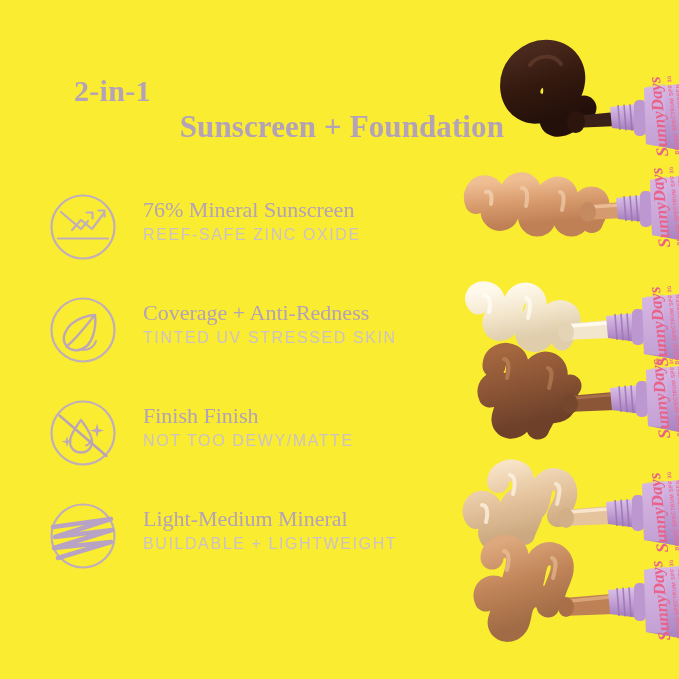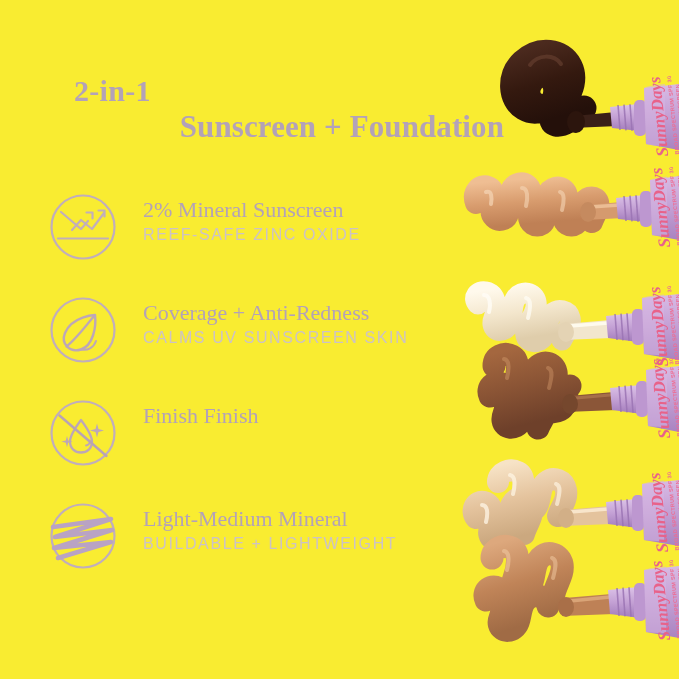--- a/index.html
+++ b/index.html
@@ -137,53 +137,54 @@
         <svg viewBox="0 0 70 70" width="70" height="70" aria-hidden="true">
           <circle cx="35" cy="35" r="31.5" fill="none" stroke="#C1AEBB" stroke-width="2.2"></circle>
           <path d="M10 46.5 L60 46.5" fill="none" stroke="#C1AEBB" stroke-width="2.2" stroke-linecap="round"></path>
           <path d="M13 20 L33 37 L40 29" fill="none" stroke="#C1AEBB" stroke-width="2.2" stroke-linecap="round" stroke-linejoin="round"></path>
           <path d="M24 38 L33 28 L44 37 L56 21" fill="none" stroke="#C1AEBB" stroke-width="2.2" stroke-linecap="round" stroke-linejoin="round"></path>
           <path d="M38.5 20.5 L44.5 20.5 L44.5 26.5" fill="none" stroke="#C1AEBB" stroke-width="2.2" stroke-linecap="round" stroke-linejoin="round"></path>
           <path d="M50.5 18.5 L56.5 18.5 L56.5 24.5" fill="none" stroke="#C1AEBB" stroke-width="2.2" stroke-linecap="round" stroke-linejoin="round"></path>
         </svg>
       </div>
       <div class="feature-text">
-        <div class="feature-title">2% Mineral Sunscreen</div>
+        <div class="feature-title">76% Mineral Sunscreen</div>
         <div class="feature-sub">REEF-SAFE ZINC OXIDE</div>
       </div>
     </div>
 
     <div class="feature-row">
       <div class="feature-icon">
         <svg viewBox="0 0 70 70" width="70" height="70" aria-hidden="true">
           <circle cx="35" cy="35" r="31.5" fill="none" stroke="#C1AEBB" stroke-width="2.2"></circle>
           <path d="M47 20 C47 20 24 21 17 38 C12.5 49 22 58 33 54.5 C45 50.5 48.5 32 47 20 Z" fill="none" stroke="#BDA7B8" stroke-width="2.4" stroke-linejoin="round"></path>
           <path d="M46 21 C38 31 28 44 18.5 51.5" fill="none" stroke="#BDA7B8" stroke-width="2.2" stroke-linecap="round"></path>
           <path d="M33 54.5 C40 56 46 52 48 46" fill="none" stroke="#BDA7B8" stroke-width="2" stroke-linecap="round"></path>
         </svg>
       </div>
       <div class="feature-text">
         <div class="feature-title">Coverage + Anti-Redness</div>
-        <div class="feature-sub">CALMS UV SUNSCREEN SKIN</div>
+        <div class="feature-sub">TINTED UV STRESSED SKIN</div>
       </div>
     </div>
 
     <div class="feature-row">
       <div class="feature-icon">
         <svg viewBox="0 0 70 70" width="70" height="70" aria-hidden="true">
           <circle cx="35" cy="35" r="31.5" fill="none" stroke="#C1AEBB" stroke-width="2.2"></circle>
           <path d="M33 22 C33 22 22 36 22 43.5 C22 50.5 27 54.5 33 54.5 C39 54.5 44 50.5 44 43.5 C44 36 33 22 33 22 Z" fill="none" stroke="#BDA7B8" stroke-width="2.3" stroke-linejoin="round"></path>
           <path d="M38 47.5 C40.5 47 42 45 42 42.5" fill="none" stroke="#BDA7B8" stroke-width="1.8" stroke-linecap="round"></path>
           <path d="M49 25.5 L50.5 31 L56 32.5 L50.5 34 L49 39.5 L47.5 34 L42 32.5 L47.5 31 Z" fill="#BDA7B8"></path>
           <path d="M19 38 L20.2 42.4 L24.6 43.6 L20.2 44.8 L19 49.2 L17.8 44.8 L13.4 43.6 L17.8 42.4 Z" fill="#BDA7B8"></path>
           <path d="M11.5 17.5 L58.5 58" fill="none" stroke="#B9A3B5" stroke-width="2.4" stroke-linecap="round"></path>
         </svg>
       </div>
       <div class="feature-text">
         <div class="feature-title">Finish Finish</div>
+        <div class="feature-sub">NOT TOO DEWY/MATTE</div>
       </div>
     </div>
 
     <div class="feature-row">
       <div class="feature-icon">
         <svg viewBox="0 0 70 70" width="70" height="70" aria-hidden="true">
           <circle cx="35" cy="35" r="31.5" fill="none" stroke="#C1AEBB" stroke-width="2.2"></circle>
           <path d="M5 26 L63 18 L7 36 L64 29 L6 47 L63 41 L10 57" fill="none" stroke="#B9A3C4" stroke-width="4.6" stroke-linecap="round" stroke-linejoin="round"></path>
         </svg>
       </div>

